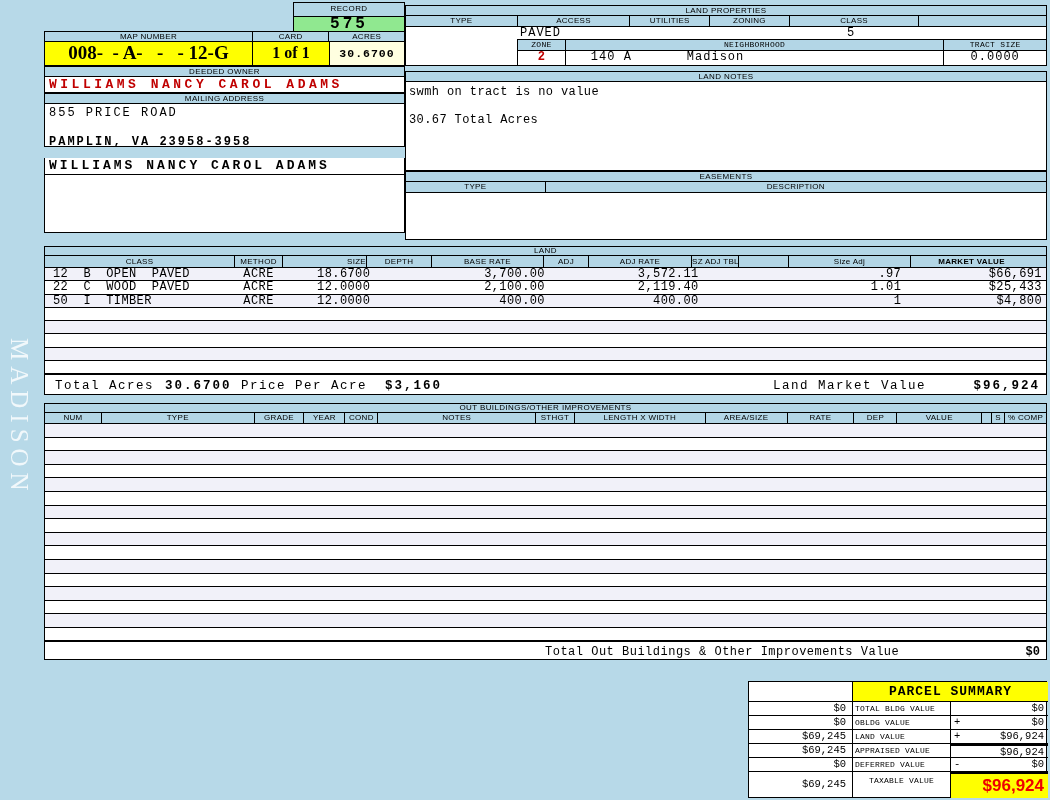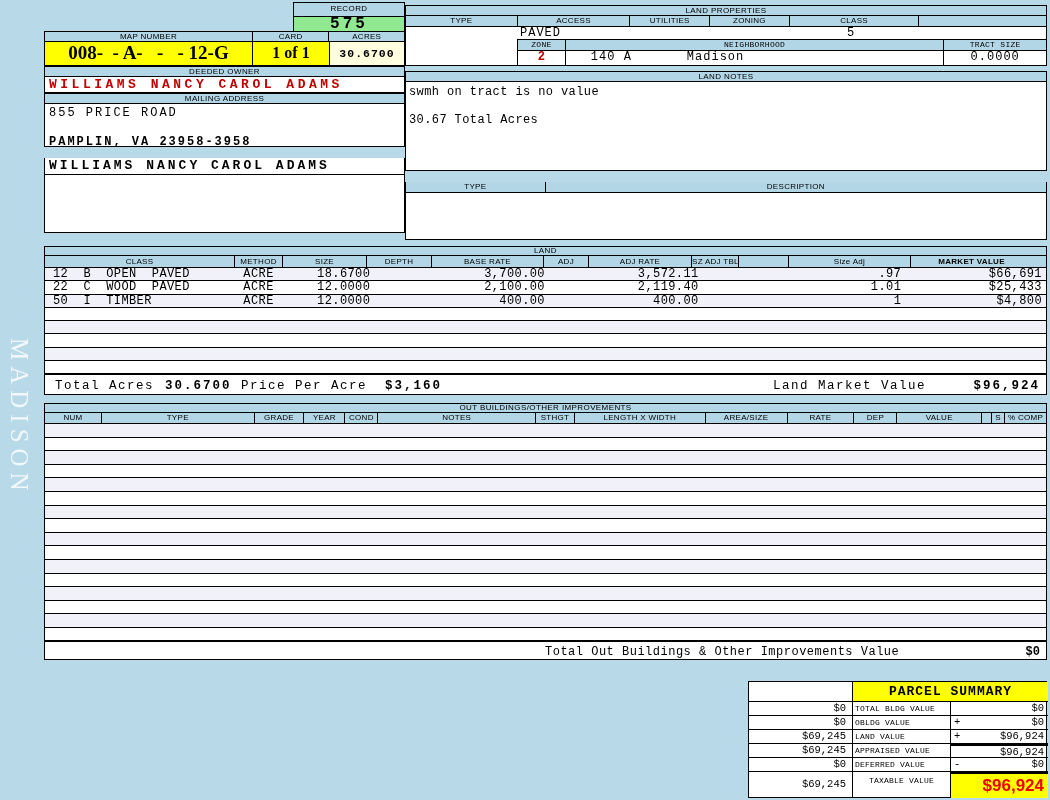--- a/index.html
+++ b/index.html
@@ -107,31 +107,32 @@
     </div>
     <div class="mono" style="width:102px;font-size:12px;letter-spacing:1px;text-align:center;line-height:13px;">0.0000</div>
   </div>
 
   <div class="abs bar" style="left:405px;top:71px;width:642px;height:11px;">LAND NOTES</div>
   <div class="abs white" style="left:405px;top:82px;width:642px;height:89px;border-top:none;">
     <div class="mono" style="font-size:12px;letter-spacing:.4px;margin:3px 0 0 3px;">swmh on tract is no value</div>
     <div class="mono" style="font-size:12px;letter-spacing:.4px;margin:14px 0 0 3px;">30.67 Total Acres</div>
   </div>
 
+  <div class="abs bar" style="left:405px;top:171px;width:642px;height:11px;">EASEMENTS</div>
   <div class="abs hrow" style="left:405px;top:182px;width:642px;height:11px;border-top:none;">
     <div class="hcell" style="width:140px;">TYPE</div>
     <div class="hcell" style="width:502px;">DESCRIPTION</div>
   </div>
   <div class="abs white" style="left:405px;top:193px;width:642px;height:47px;border-top:none;"></div>
 
   <div class="abs bar" style="left:44px;top:246px;width:1003px;height:10px;line-height:8px;">LAND</div>
   <div class="abs hrow" style="left:44px;top:256px;width:1003px;height:12px;border-top:none;">
     <div class="hcell" style="width:190px;line-height:11px;">CLASS</div>
     <div class="hcell" style="width:48px;line-height:11px;">METHOD</div>
-    <div class="hcell" style="width:84px;line-height:11px;">SIZE</div>
+    <div class="hcell" style="width:84px;line-height:11px;text-align:right;">SIZE</div>
     <div class="hcell" style="width:65px;line-height:11px;">DEPTH</div>
     <div class="hcell" style="width:112px;line-height:11px;">BASE RATE</div>
     <div class="hcell" style="width:45px;line-height:11px;">ADJ</div>
     <div class="hcell" style="width:103px;line-height:11px;">ADJ RATE</div>
     <div class="hcell" style="width:47px;line-height:11px;">SZ ADJ TBL</div>
     <div class="hcell" style="width:50px;line-height:11px;"></div>
     <div class="hcell" style="width:122px;line-height:11px;">Size Adj</div>
     <div class="hcell" style="width:121px;line-height:11px;font-weight:bold;">MARKET VALUE</div>
   </div>
   <div class="abs rows" style="left:44px;top:268px;width:1003px;height:107px;">

